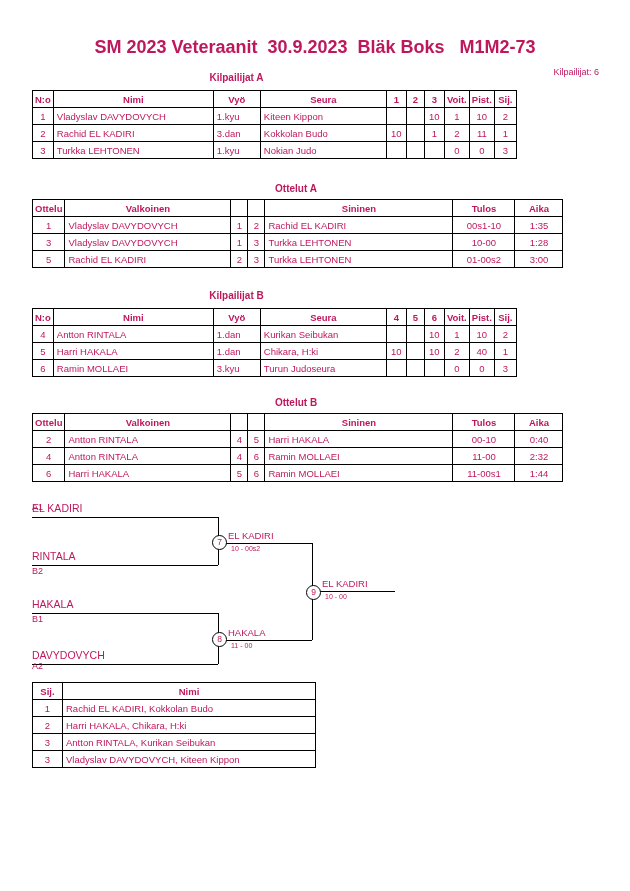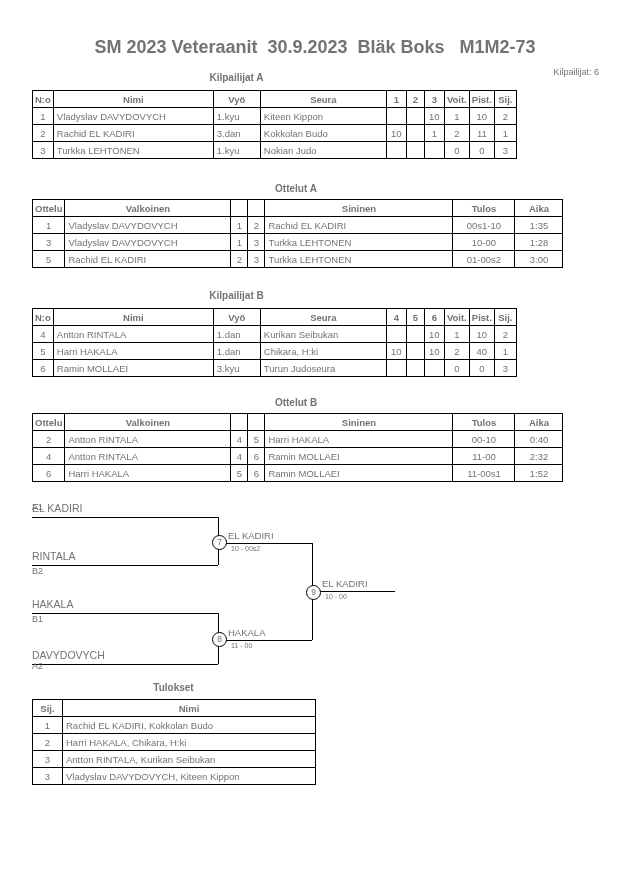--- a/index.html
+++ b/index.html
@@ -1,18 +1,18 @@
 <!DOCTYPE html>
 <html><head>
 <meta charset="utf-8">
 <style>
   html,body { margin:0; padding:0; background:#e8e8e8; }
   .page {
     width:630px; height:891px; margin:0 auto; position:relative;
-    background:#ffffff; color:#737373;
+    background:#ffffff; color:#be185d;
     font-family:"Liberation Sans", sans-serif;
   }
   .title { padding-top:36px; font-size:18px; font-weight:bold; text-align:center; white-space:pre; line-height:22px; }
   .note { position:absolute; top:67px; right:31px; font-size:9px;margin-left:20px; }
   .sec-head { font-size:10px; font-weight:bold; text-align:center; line-height:12px; }
   .hA  { width:409px; margin:14px 0 6px 32px; }
   .hMA { width:528px; margin:24px 0 4px 32px; }
   .hB  { width:409px; margin:22px 0 6px 32px; }
   .hMB { width:528px; margin:20px 0 4px 32px; }
   .hR  { width:283px; margin:0 0 5px 32px; }
@@ -261,21 +261,21 @@
       <td class="C">11-00</td>
       <td class="C">2:32</td>
     </tr>
     <tr>
       <td class="C">6</td>
       <td>Harri HAKALA</td>
       <td class="C">5</td>
       <td class="C">6</td>
       <td>Ramin MOLLAEI</td>
       <td class="C">11-00s1</td>
-      <td class="C">1:52</td>
+      <td class="C">1:44</td>
     </tr>
   </tbody>
     </table>
 
   <div class="bracket">
 
     <span class="bk-name" style="left:32px; top:5px">EL KADIRI</span>
     <div class="bk-h" style="left:32px; top:20px; width:186px"></div>
     <span class="bk-seed" style="left:32px; top:5px">A1</span>
     <span class="bk-name" style="left:32px; top:53px">RINTALA</span>
@@ -299,21 +299,20 @@
     <div class="bk-h" style="left:225px; top:143px; width:87px"></div>
     <span class="bk-score" style="left:231px; top:145px">11 - 00</span>
 
     <div class="bk-v" style="left:312px; top:46px; height:97px"></div>
     <div class="bk-node" style="left:306px; top:88px">9</div>
     <span class="bk-win" style="left:322px; top:81px">EL KADIRI</span>
     <div class="bk-h" style="left:319px; top:94px; width:76px"></div>
     <span class="bk-score" style="left:325px; top:96px">10 - 00</span>
   </div>
 
-  <div class="sec-head hR">Tulokset</div>
   <table>
     <colgroup>
         <col style="width:30px">
         <col style="width:253px">
       </colgroup>
     <tbody>
         <tr>
       <th>Sij.</th>
       <th>Nimi</th>
     </tr>

